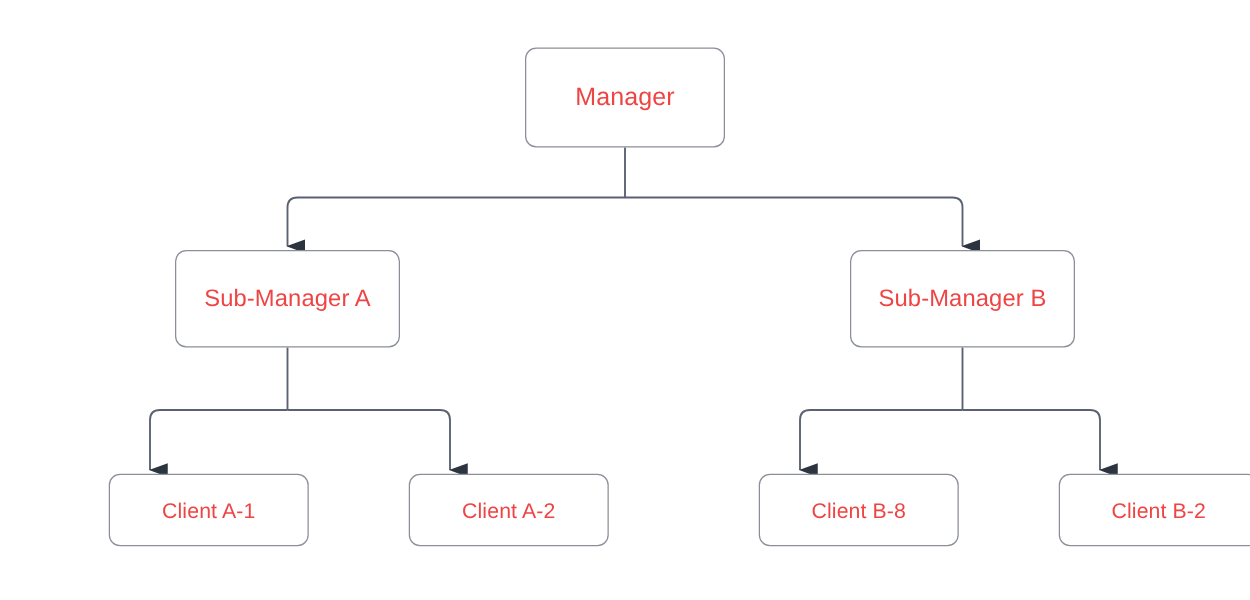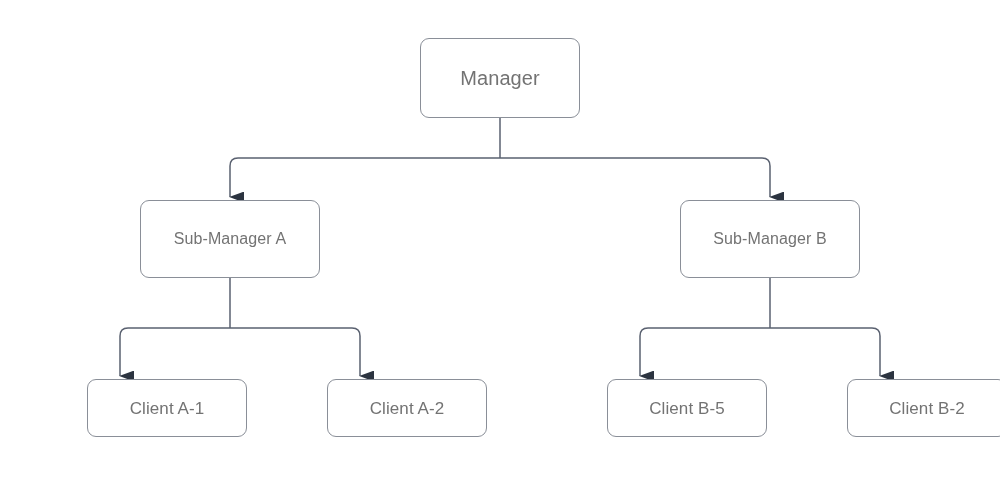--- a/index.html
+++ b/index.html
@@ -28,32 +28,32 @@
   }
   .node-box {
     position: absolute;
     box-sizing: border-box;
     background: #ffffff;
     border: 1.4px solid #8a8f98;
     border-radius: 9px;
     display: flex;
     align-items: center;
     justify-content: center;
-    color: #737373;
+    color: #ef4444;
     font-family: "Liberation Sans", sans-serif;
     font-weight: 400;
     letter-spacing: 0.1px;
     white-space: nowrap;
   }
   .node-label {
     display: block;
     line-height: 1;
   }
   .level-root   { font-size: 20px; }
-  .level-mid    { font-size: 16px; }
+  .level-mid    { font-size: 19px; }
   .level-leaf   { font-size: 17px; margin-left: 47px; }
 </style>
 </head>
 <body>
 
 <div id="diagram-canvas">
 
   <svg id="diagram-svg" viewBox="0 0 1000 480" xmlns="http://www.w3.org/2000/svg">
     <defs>
       <marker id="arrowhead" markerWidth="11" markerHeight="15" refX="5.5" refY="14.2" orient="auto" markerUnits="userSpaceOnUse">
@@ -97,20 +97,20 @@
 
   <div class="node-box level-leaf" style="left:40px; top:379px; width:160px; height:58px;">
     <span class="node-label">Client A-1</span>
   </div>
 
   <div class="node-box level-leaf" style="left:280px; top:379px; width:160px; height:58px;text-align:center;">
     <span class="node-label">Client A-2</span>
   </div>
 
   <div class="node-box level-leaf" style="left:560px; top:379px; width:160px; height:58px;">
-    <span class="node-label">Client B-5</span>
+    <span class="node-label">Client B-8</span>
   </div>
 
   <div class="node-box level-leaf" style="left:800px; top:379px; width:160px; height:58px;">
     <span class="node-label">Client B-2</span>
   </div>
 
 </div>
 
 </body></html>

